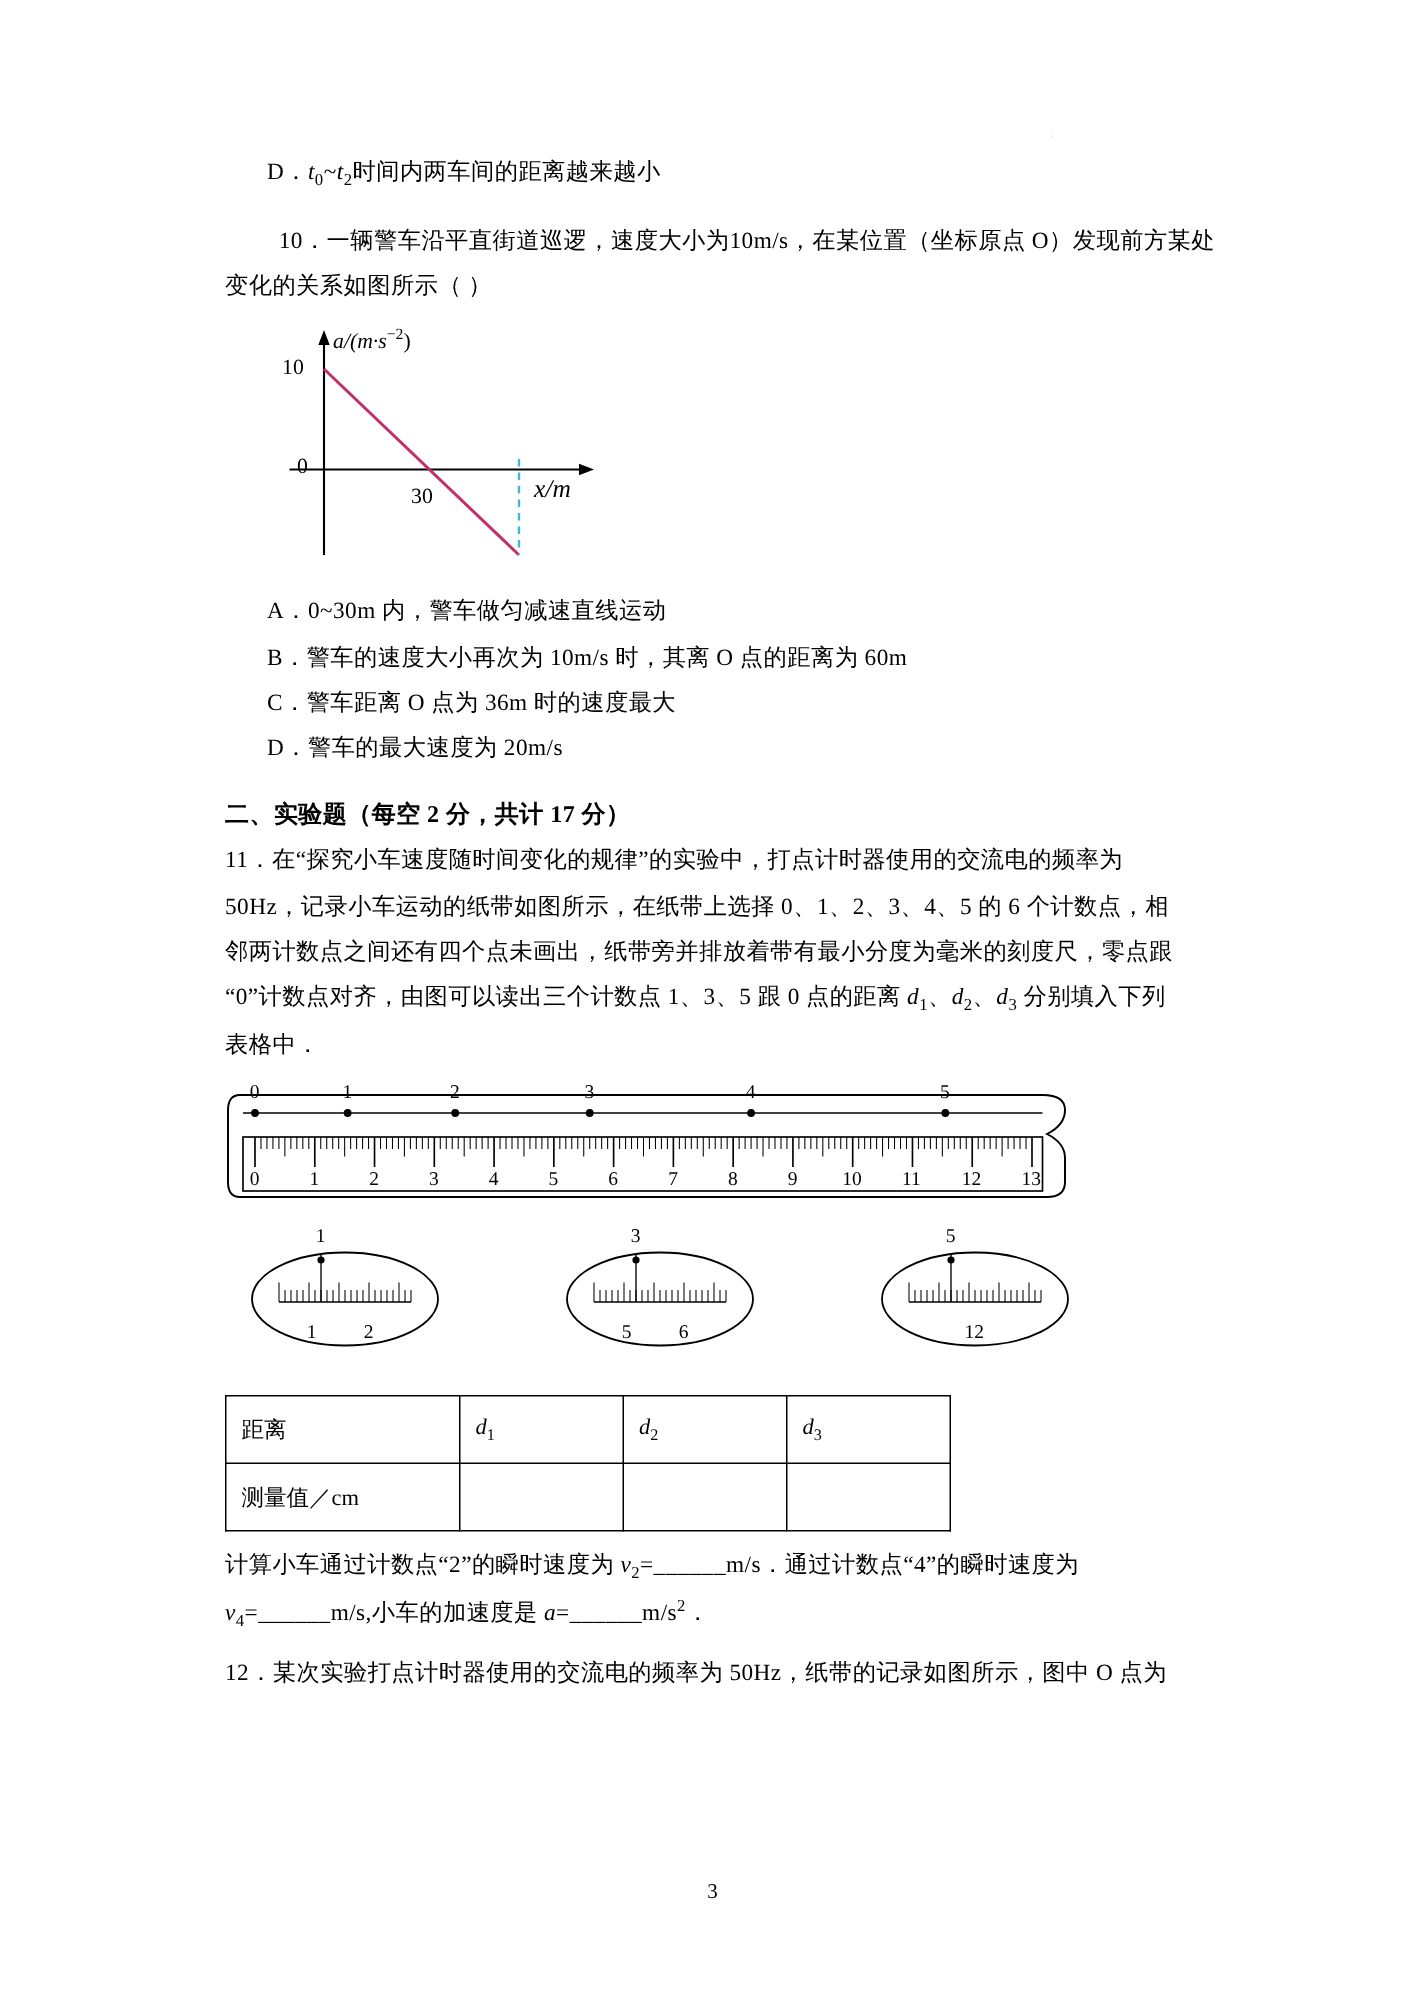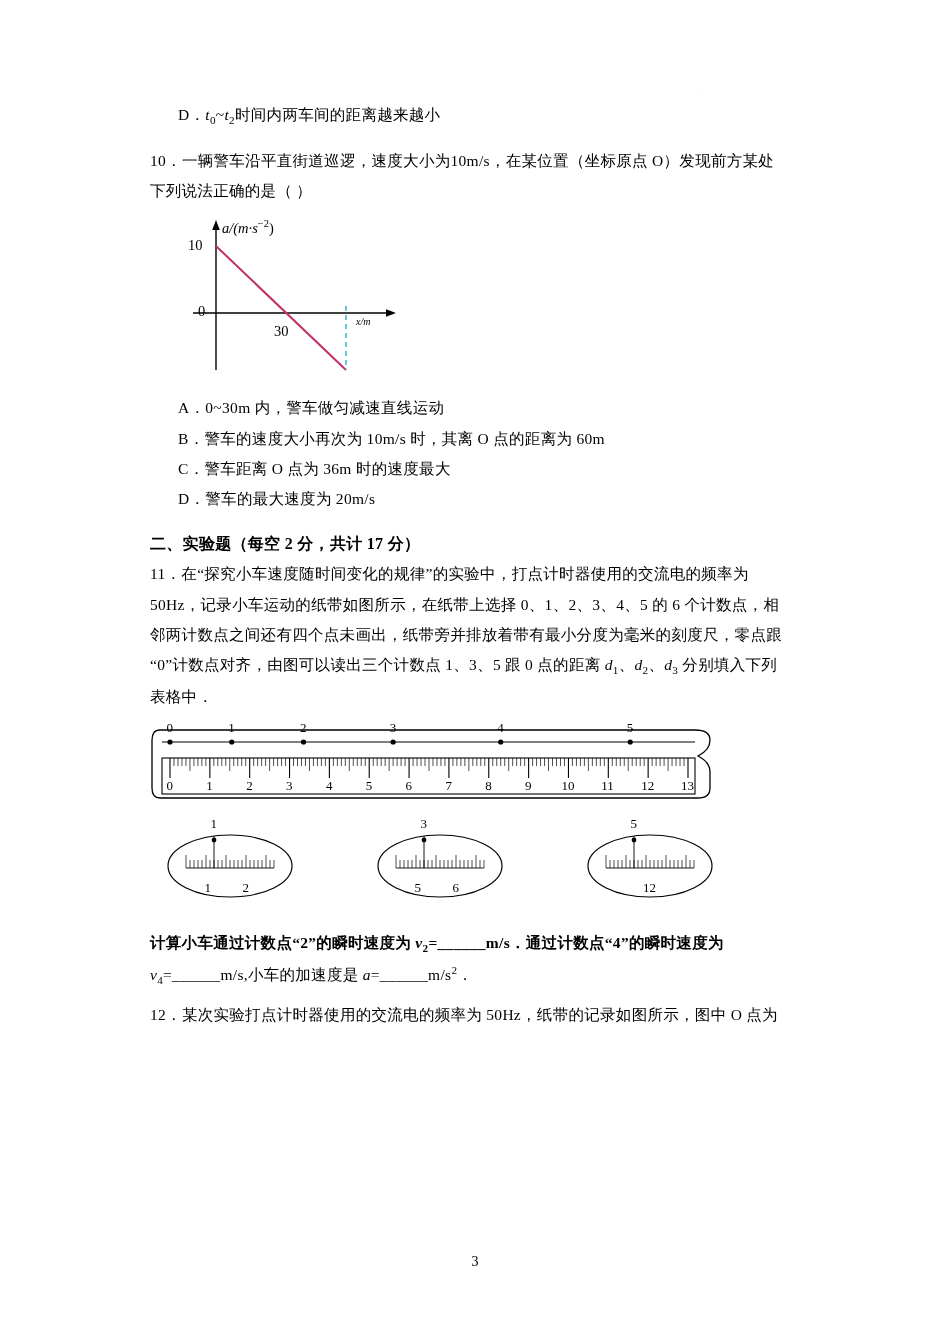--- a/index.html
+++ b/index.html
@@ -20,21 +20,21 @@
     left:150px;
     top:100px;
     width:660px;
   }
   .line{
     font-size:15.5px;
     line-height:1.95;
     letter-spacing:0.3px;
   }
   .opt{ margin-left:28px; }
-  .para{ margin-top:6px; }
+  .para{ margin-top:6px;text-align:right; }
   i.v{ font-style:italic; font-family:"Liberation Serif", serif; }
   sub{ font-size:0.72em; }
   sup{ font-size:0.72em; }
 
   
   .graph{
     position:relative;
     width:420px;
     height:165px;
     margin:12px 0 10px 18px;
@@ -93,21 +93,21 @@
   <div class="content">
 
     <div class="line opt" style="margin-top:0;">
       <span>D．</span><i class="v">t</i><sub>0</sub><span>~</span><i class="v">t</i><sub>2</sub><span>时间内两车间的距离越来越小</span>
     </div>
 
     <div class="line para" style="margin-top:14px;">
       <span>10．</span><span>一辆警车沿平直街道巡逻，速度大小为10m/s，在某位置（坐标原点 O）发现前方某处</span>
     </div>
     <div class="line">
-      <span>下列说法正确的是（      ）</span>
+      <span>变化的关系如图所示（      ）</span>
     </div>
 
     <div class="graph">
       <svg width="420" height="165" viewBox="0 0 420 165">
 
         <line x1="48" y1="8" x2="48" y2="152" stroke="#000" stroke-width="1.4"></line>
         <polygon points="48,2 44.2,12 51.8,12" fill="#000"></polygon>
 
         <line x1="25" y1="95" x2="222" y2="95" stroke="#000" stroke-width="1.4"></line>
         <polygon points="228,95 218,91.2 218,98.8" fill="#000"></polygon>
@@ -115,21 +115,21 @@
         <line x1="48" y1="28" x2="178" y2="152" stroke="#c0306a" stroke-width="2"></line>
 
         <line x1="178" y1="88" x2="178" y2="152" stroke="#3fb8d4" stroke-width="1.6" stroke-dasharray="5,4"></line>
       </svg>
       <div style="position:absolute;left:54px;top:0px;font-size:14.5px;">
         <i class="v">a/(m·s</i><sup>−2</sup><span>)</span>
       </div>
       <div style="position:absolute;left:20px;top:19px;font-size:14.5px;">10</div>
       <div style="position:absolute;left:30px;top:85px;font-size:14.5px;">0</div>
       <div style="position:absolute;left:106px;top:105px;font-size:14.5px;">30</div>
-      <div style="position:absolute;left:188px;top:98px;font-size:10px;"><i class="v">x/m</i></div>
+      <div style="position:absolute;left:188px;top:98px;font-size:17px;"><i class="v">x/m</i></div>
     </div>
 
     <div class="line opt">A．0~30m 内，警车做匀减速直线运动</div>
     <div class="line opt">B．警车的速度大小再次为 10m/s 时，其离 O 点的距离为 60m</div>
     <div class="line opt">C．警车距离 O 点为 36m 时的速度最大</div>
     <div class="line opt">D．警车的最大速度为 20m/s</div>
 
     <div class="line sectionhead">二、实验题（每空 2 分，共计 17 分）</div>
 
     <div class="line">
@@ -406,22 +406,38 @@
           <div style="position: absolute; font-size: 13px; top: 160px; left: 54.5px;">1</div>
           <div style="position: absolute; font-size: 13px; top: 160px; left: 92.5px;">2</div>
           <div style="position: absolute; font-size: 13px; top: 96px; left: 270.5px;">3</div>
           <div style="position: absolute; font-size: 13px; top: 160px; left: 264.5px;">5</div>
           <div style="position: absolute; font-size: 13px; top: 160px; left: 302.5px;">6</div>
           <div style="position: absolute; font-size: 13px; top: 96px; left: 480.5px;">5</div>
           <div style="position: absolute; font-size: 13px; top: 160px; left: 493px;">12</div>
         </div>
     </div>
 
-
-    <div class="line" style="margin-top:8px;font-weight:bold;">计算小车通过计数点“2”的瞬时速度为 <i class="v">v</i><sub>2</sub>=______m/s．通过计数点“4”的瞬时速度为</div>
+    <table class="meas">
+      <tbody>
+          <tr>
+        <td class="c0">距离</td>
+        <td class="c1"><i class="v">d</i><sub>1</sub></td>
+        <td class="c2"><i class="v">d</i><sub>2</sub></td>
+        <td class="c3"><i class="v">d</i><sub>3</sub></td>
+      </tr>
+      <tr>
+        <td class="c0">测量值／cm</td>
+        <td class="c1"></td>
+        <td class="c2"></td>
+        <td class="c3"></td>
+      </tr>
+    </tbody>
+      </table>
+
+    <div class="line" style="margin-top:8px;">计算小车通过计数点“2”的瞬时速度为 <i class="v">v</i><sub>2</sub>=______m/s．通过计数点“4”的瞬时速度为</div>
     <div class="line"><i class="v">v</i><sub>4</sub>=______m/s,小车的加速度是 <i class="v">a</i>=______m/s<sup>2</sup>．</div>
 
     <div class="line" style="margin-top:8px;">
       <span>12．</span><span>某次实验打点计时器使用的交流电的频率为 50Hz，纸带的记录如图所示，图中 O 点为</span>
     </div>
 
   </div>
 
   <div class="pagenum">3</div>
 </div>

